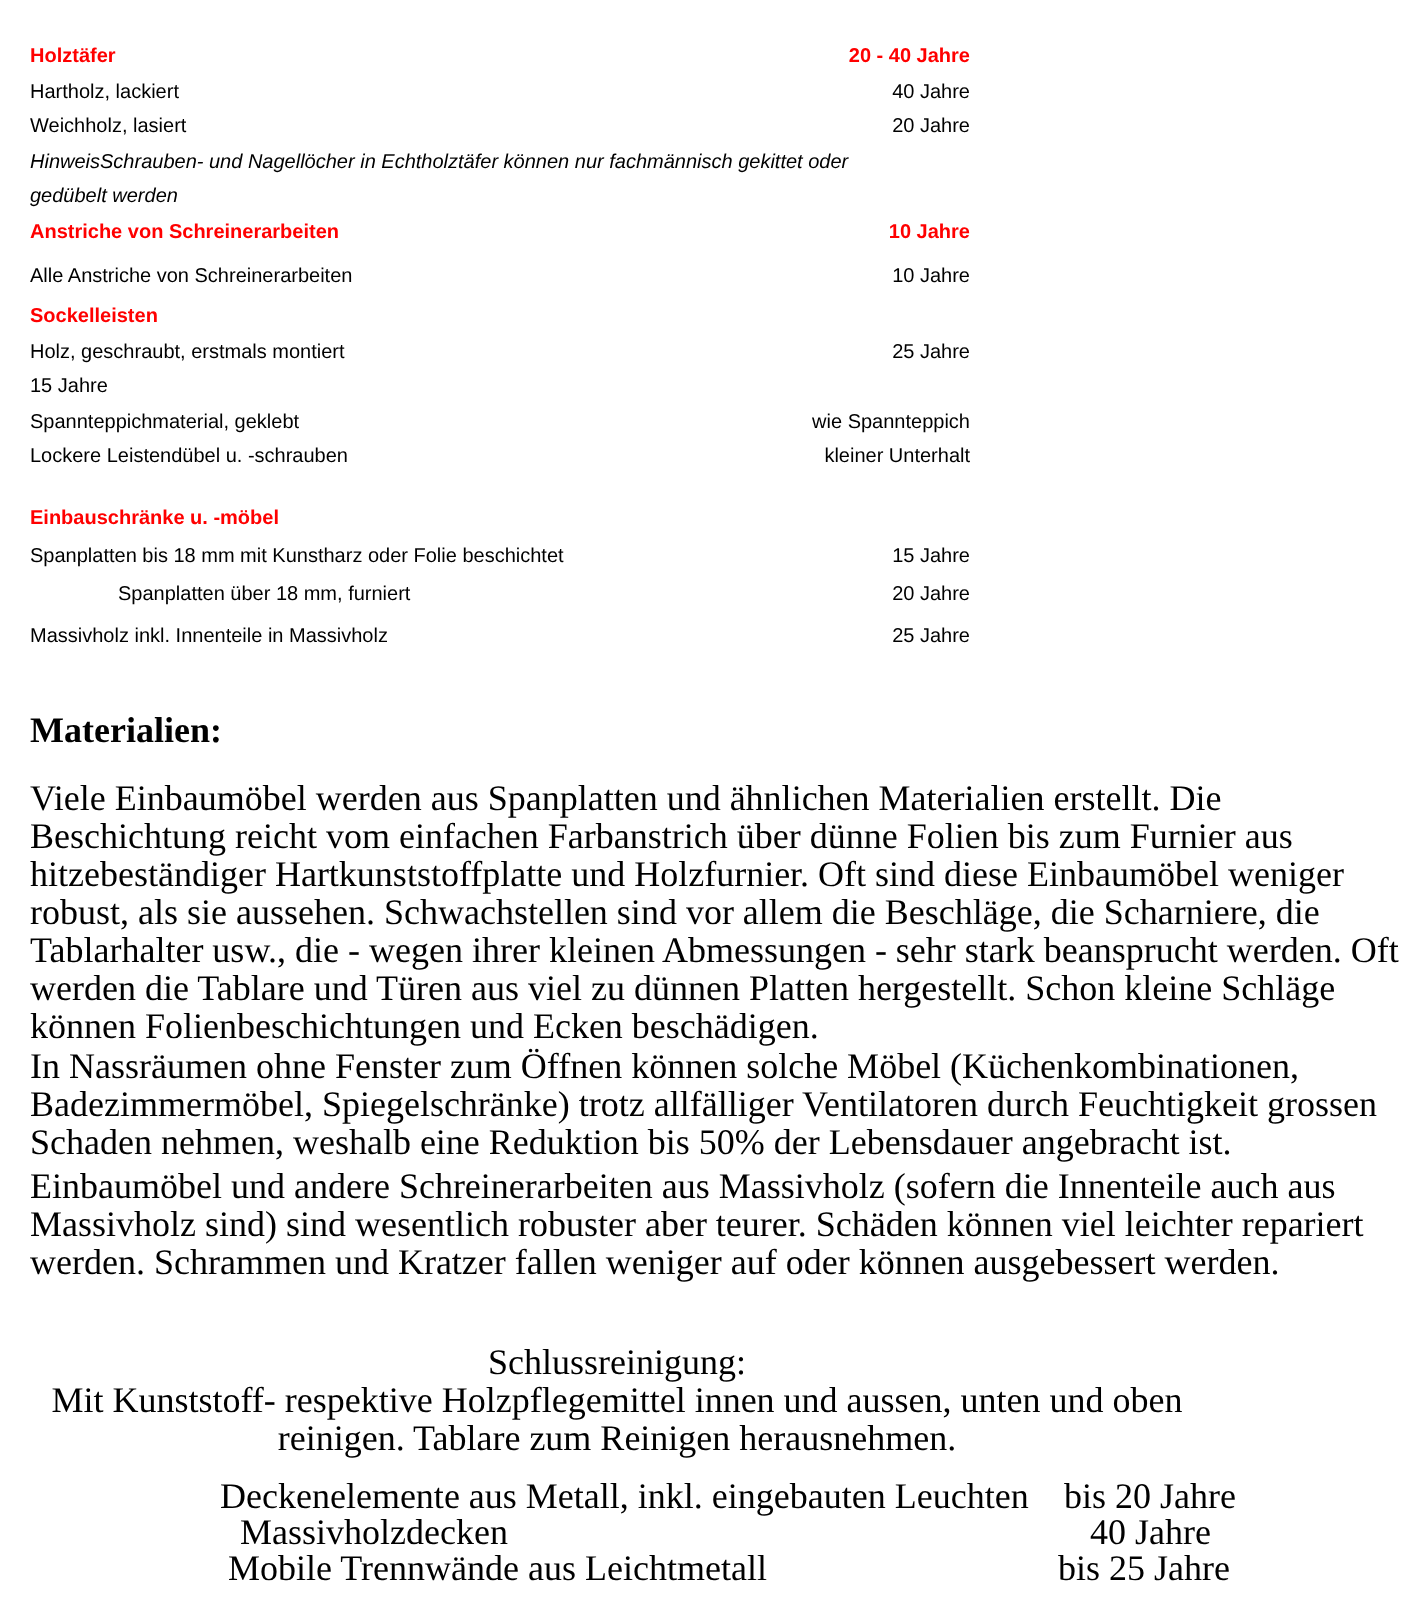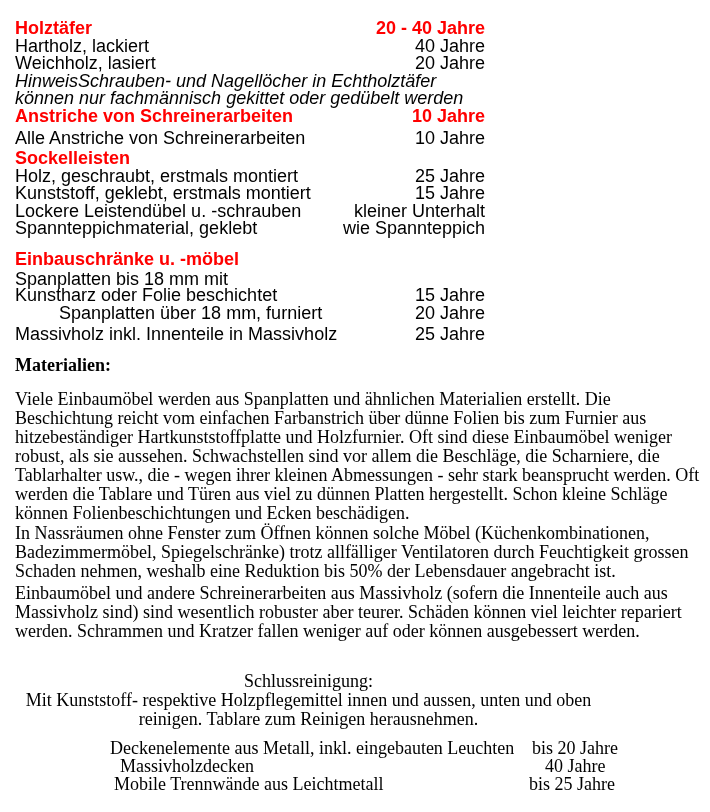--- a/index.html
+++ b/index.html
@@ -1,17 +1,17 @@
 <!DOCTYPE html>
 <html><head>
 <meta charset="utf-8">
 <style>
   html, body { margin: 0; padding: 0; background: #ffffff; }
   body { width: 710px; height: 812px; position: relative; overflow: hidden; color: #000; }
-  .sans { font-family: "Liberation Sans", sans-serif; font-size: 18px; }
+  .sans { font-family: "Liberation Sans", sans-serif; font-size: 10px; }
   .serif { font-family: "Liberation Serif", serif; font-size: 18px; }
   .tbl { position: absolute; left: 15px; width: 470px; }
   .row { display: flex; justify-content: space-between; align-items: flex-start; line-height: 17.5px; }
   .row .val { text-align: right; white-space: nowrap; }
   .hdr { color: #ff0000; font-weight: bold; }
   .note { font-style: italic; line-height: 17.5px; width: 450px; }
   .blk { position: absolute; left: 15px; width: 690px; line-height: 19px; }
   .center { position: absolute; left: 0; width: 617px; text-align: center; line-height: 19px; }
   .ceil { position: absolute; line-height: 19px; white-space: nowrap; }
 </style>
@@ -47,30 +47,29 @@
 
 <div class="tbl sans" style="top:150px;">
   <div class="row hdr">
     <span>Sockelleisten</span>
   </div>
   <div class="row">
     <span>Holz, geschraubt, erstmals montiert</span>
     <span class="val">25 Jahre</span>
   </div>
   <div class="row">
-    <span>Kunststoff, geklebt, erstmals montiert</span>
     <span class="val">15 Jahre</span>
+  </div>
+  <div class="row">
+    <span>Spannteppichmaterial, geklebt</span>
+    <span class="val">wie Spannteppich</span>
   </div>
   <div class="row">
     <span>Lockere Leistendübel u. -schrauben</span>
     <span class="val">kleiner Unterhalt</span>
-  </div>
-  <div class="row">
-    <span>Spannteppichmaterial, geklebt</span>
-    <span class="val">wie Spannteppich</span>
   </div>
 </div>
 
 <div class="tbl sans" style="top:251px;">
   <div class="row hdr">
     <span>Einbauschränke u. -möbel</span>
   </div>
   <div class="row" style="line-height:16px; margin-top:2px;align-items:flex-end;">
     <span style="width:280px;">Spanplatten bis 18 mm mit Kunstharz oder Folie beschichtet</span>
     <span class="val">15 Jahre</span>

